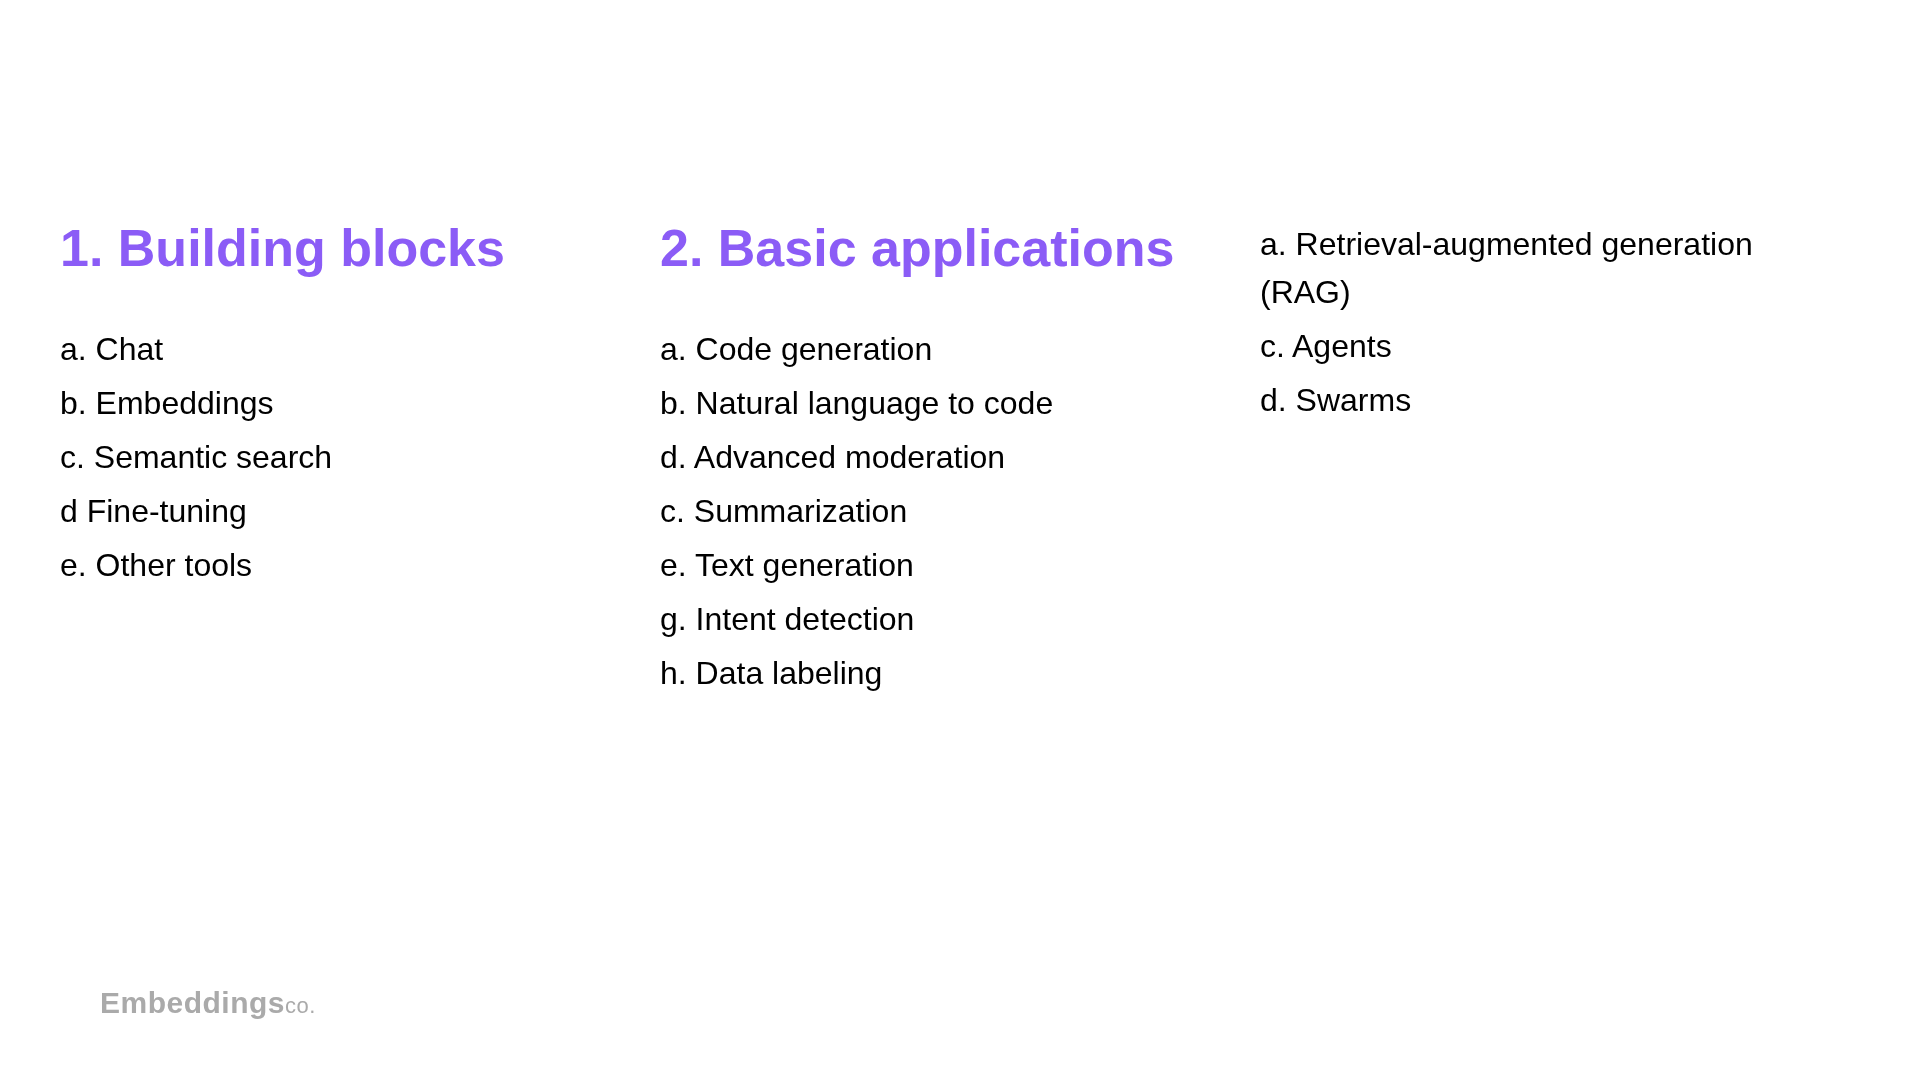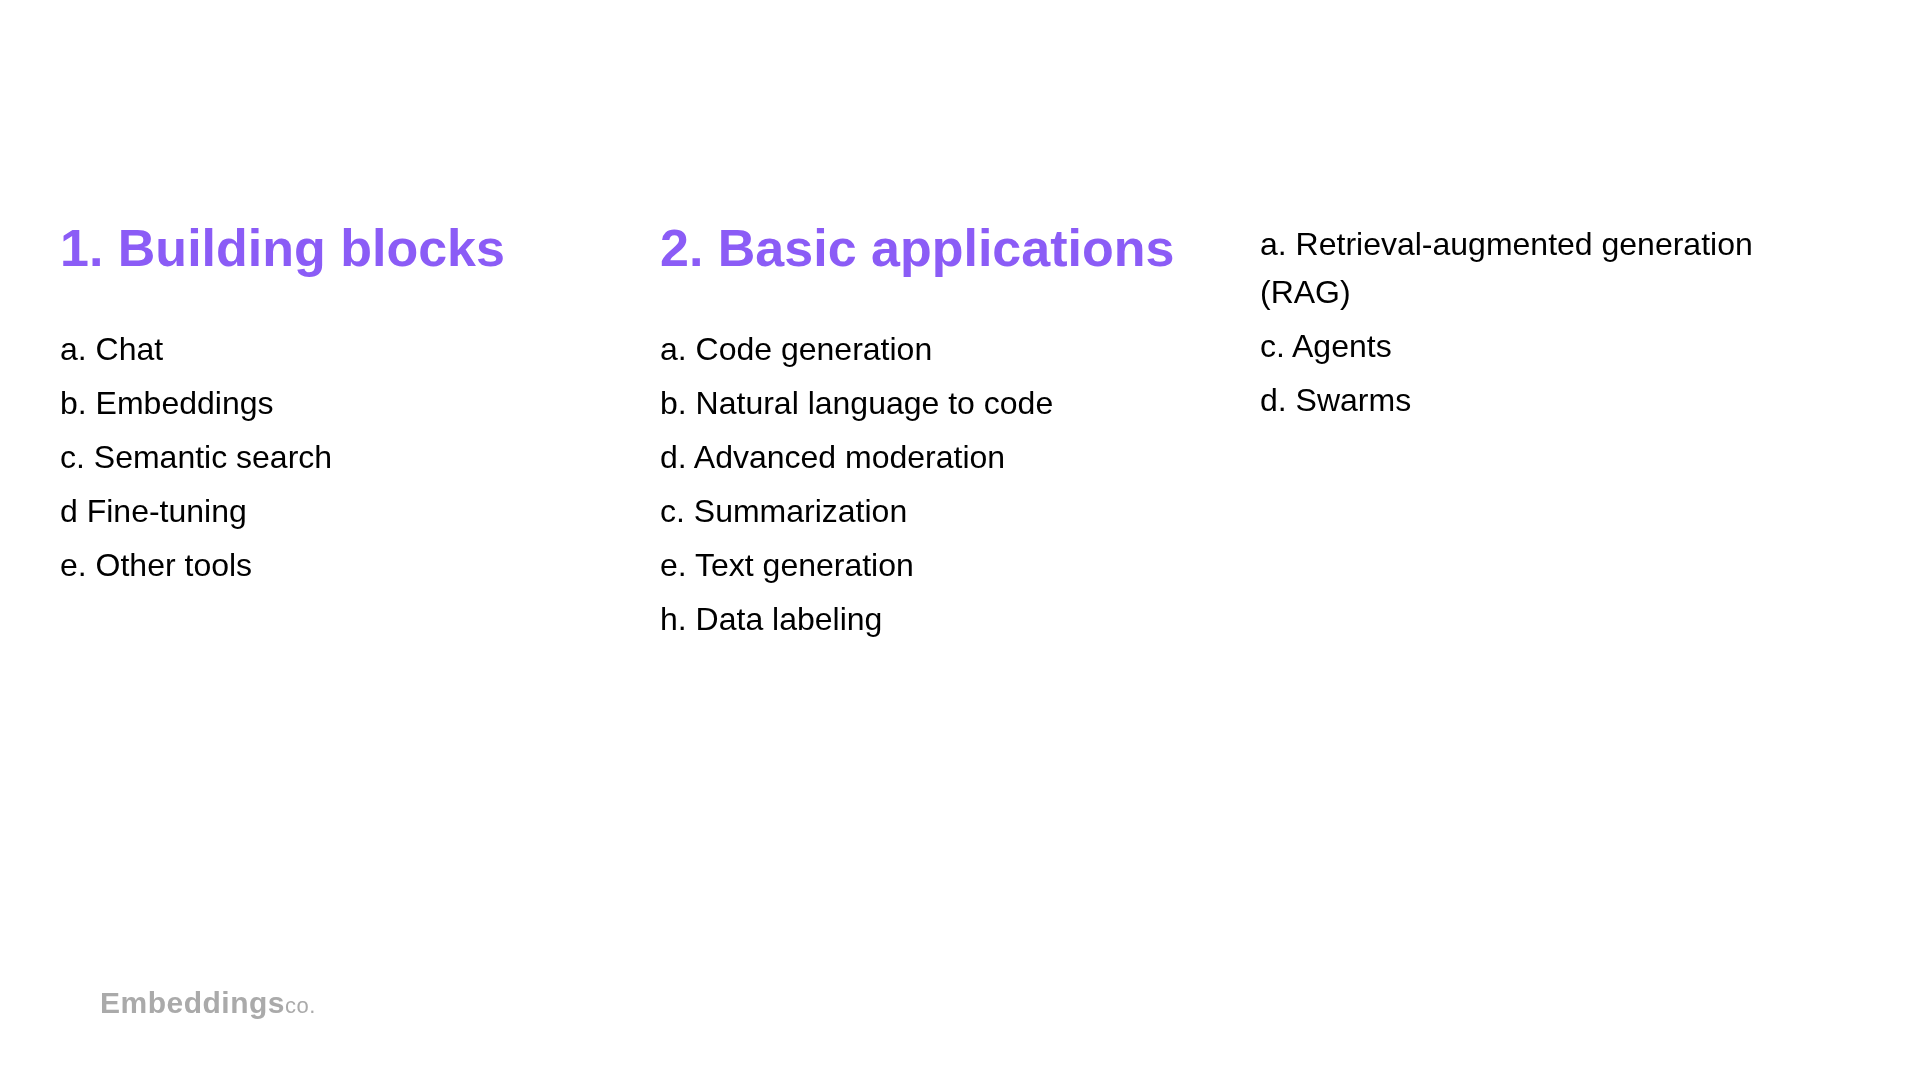--- a/index.html
+++ b/index.html
@@ -101,20 +101,21 @@
         </ul>
       </div>
       <div class="column">
         <div class="column-heading">2. Basic applications</div>
         <ul class="column-list">
           <li>a. Code generation</li>
           <li>b. Natural language to code</li>
           <li>d. Advanced moderation</li>
           <li>c. Summarization</li>
           <li>e. Text generation</li>
+          <li>g. Intent detection</li>
           <li>h. Data labeling</li>
         </ul>
       </div>
       <div class="column">
         <ul class="column-list">
           <li>a. Retrieval-augmented generation (RAG)</li>
           <li>c. Agents</li>
           <li>d. Swarms</li>
         </ul>
       </div>

